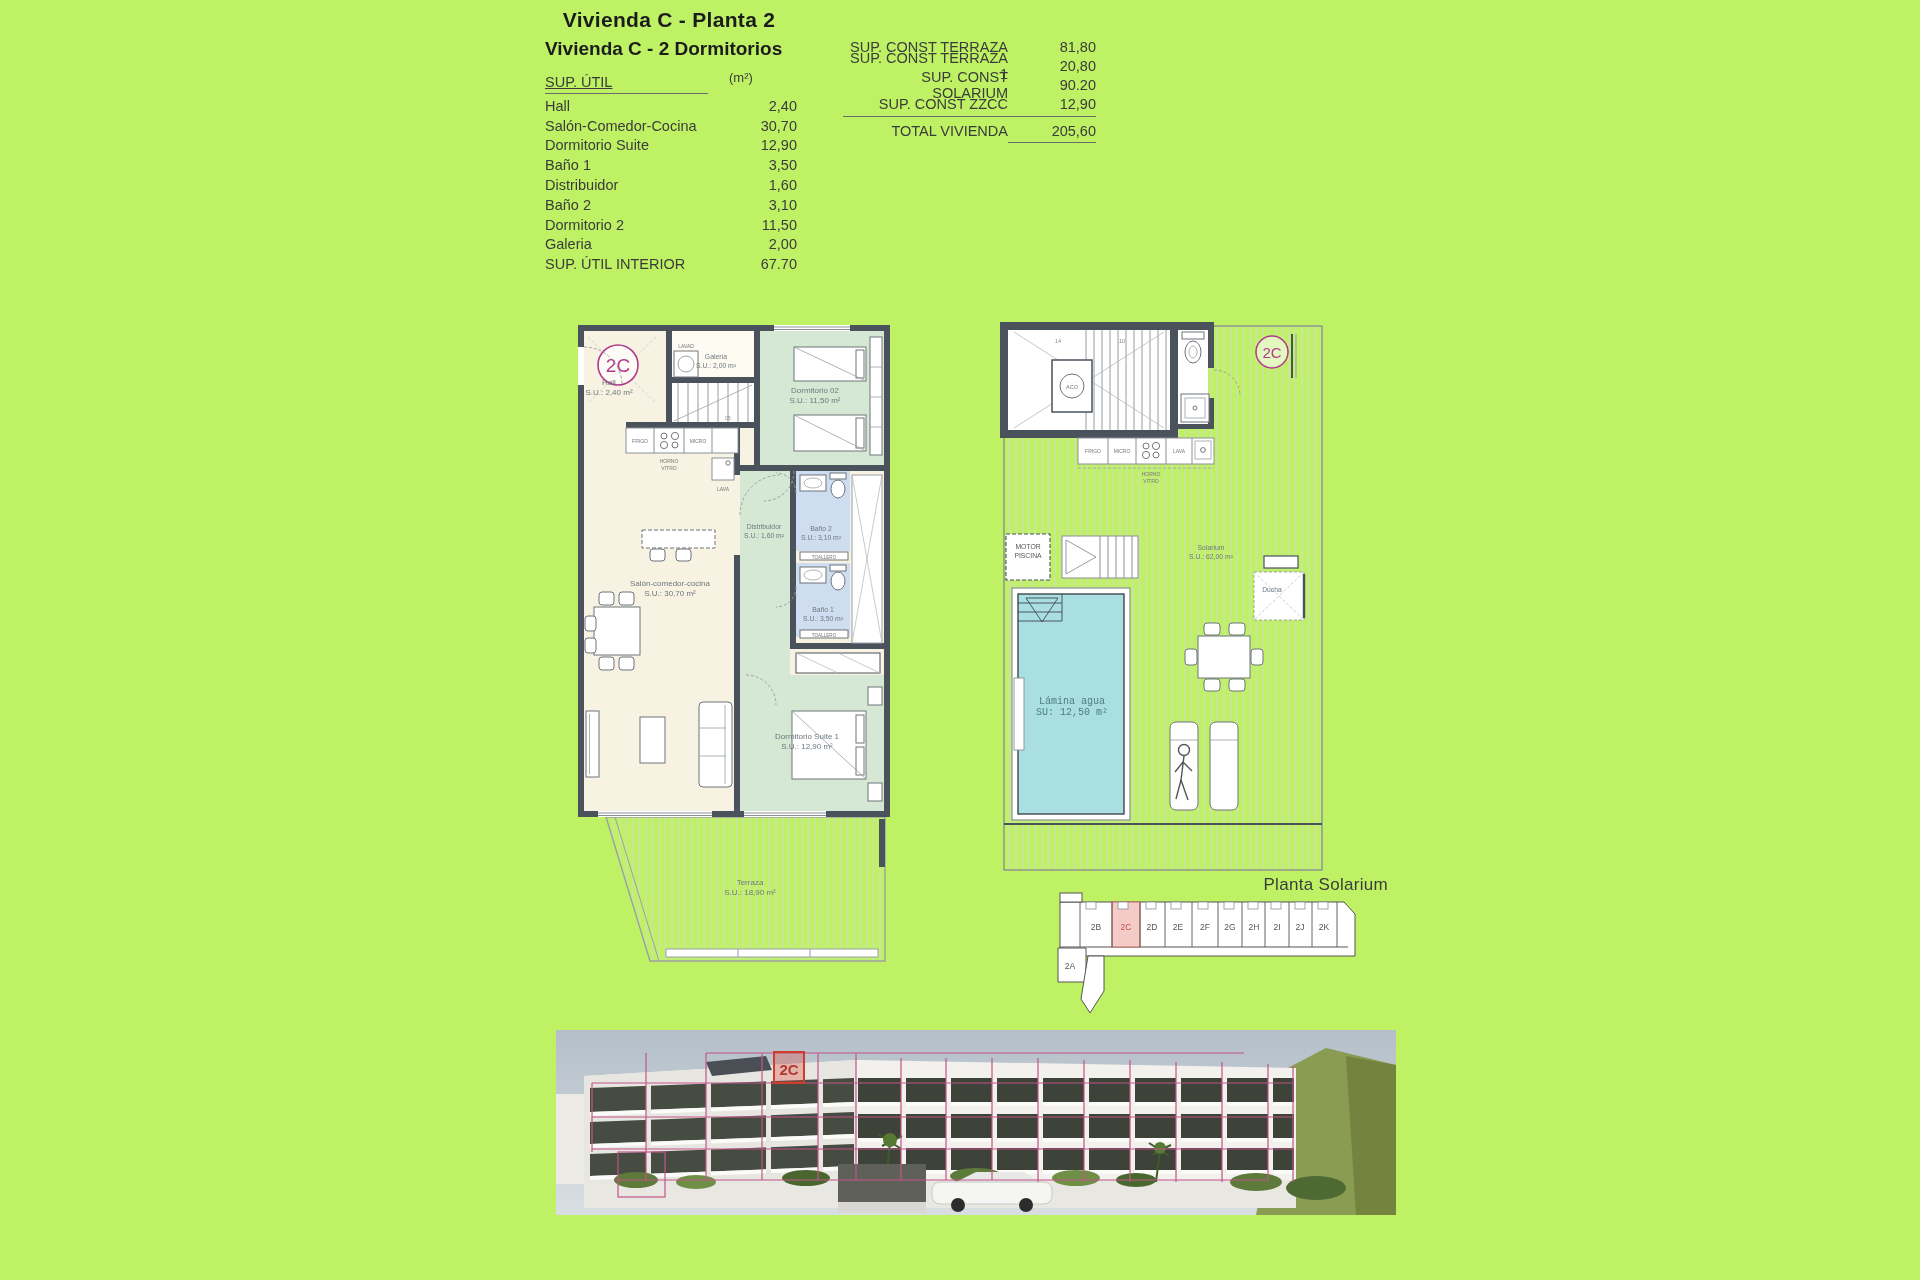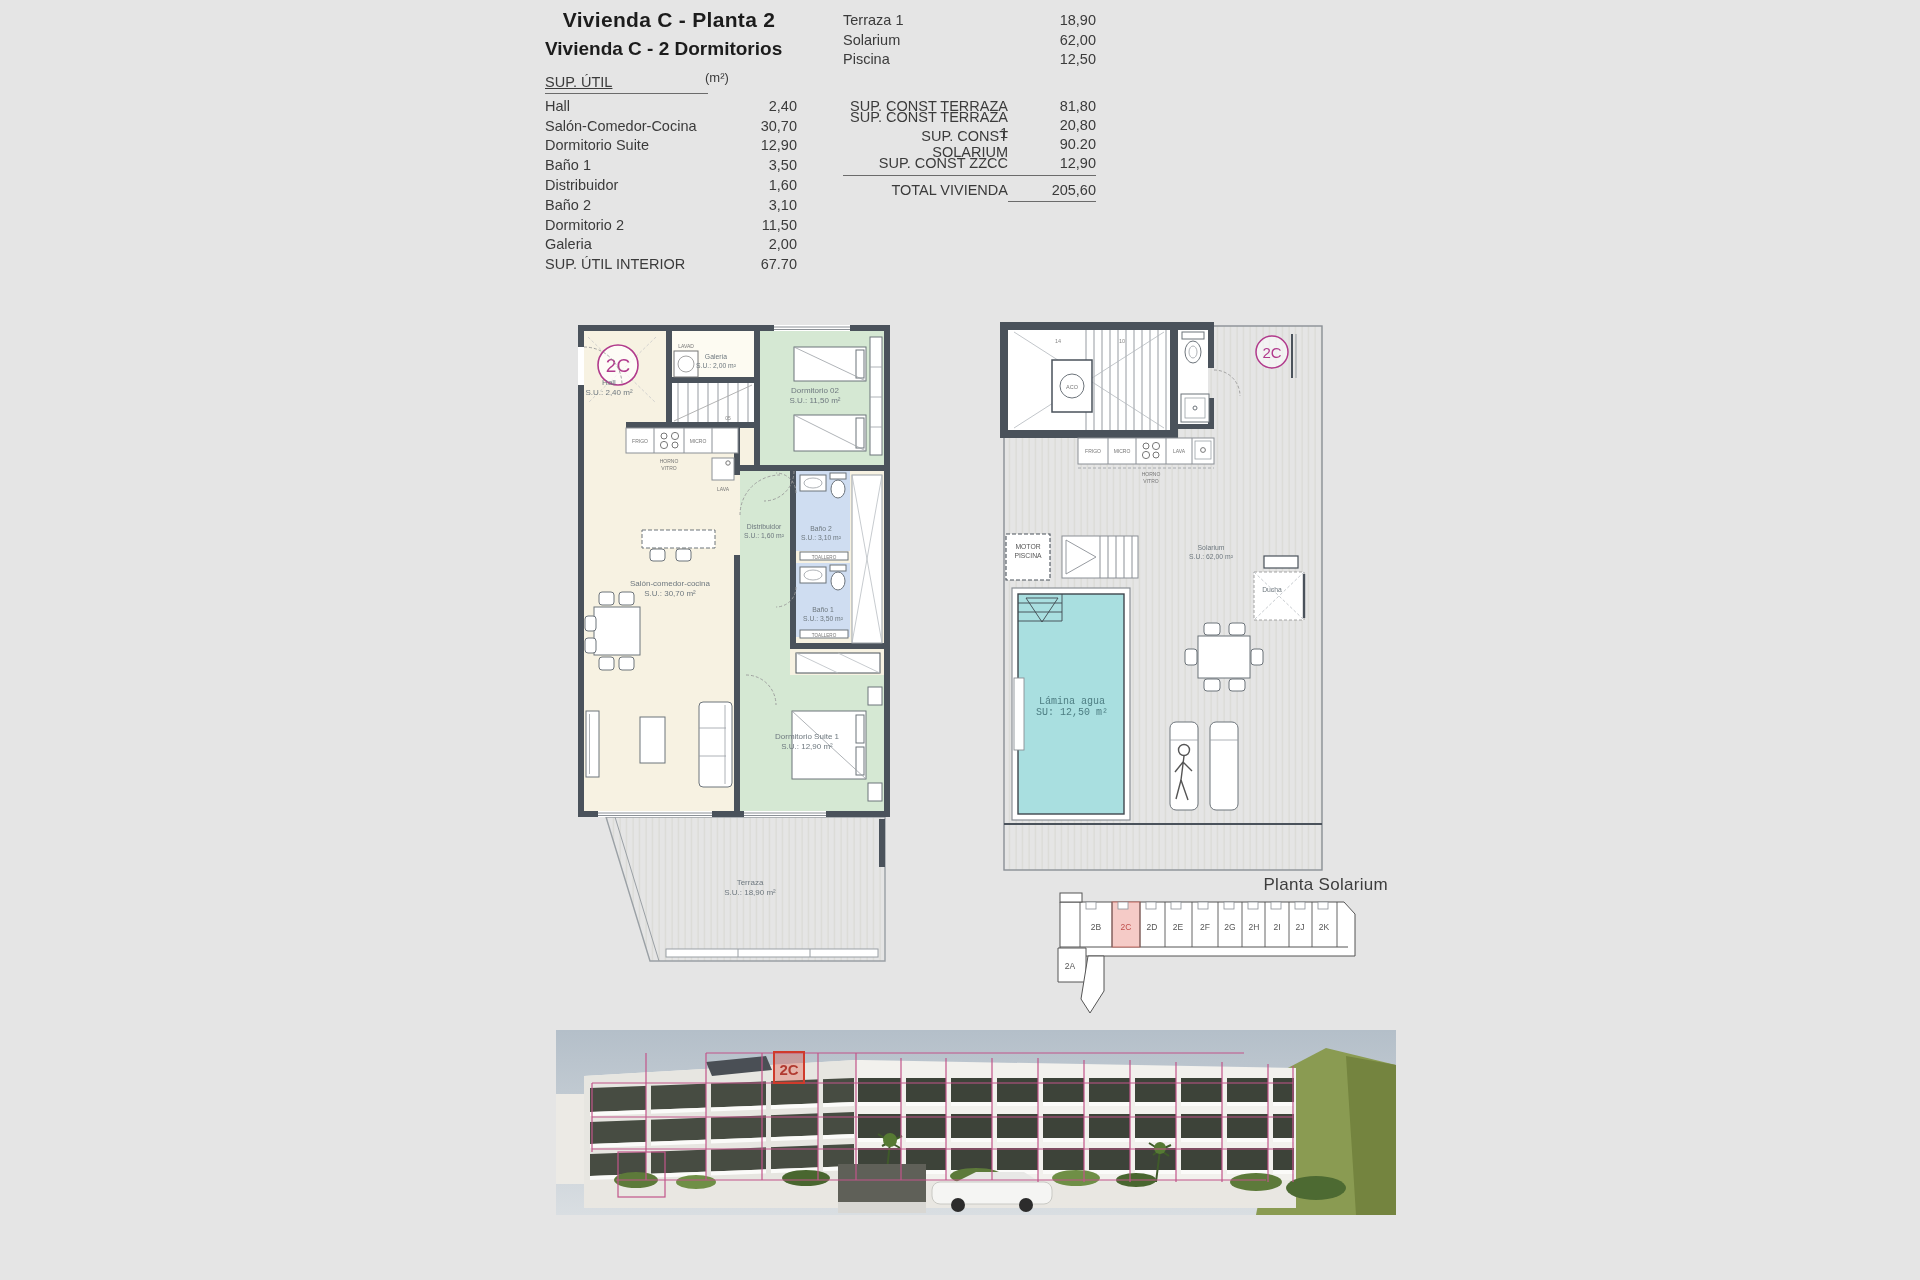--- a/index.html
+++ b/index.html
@@ -1,26 +1,26 @@
 <!DOCTYPE html>
 <html><head>
 <meta charset="utf-8">
 <style>
   html,body{margin:0;padding:0;background:#fff;}
-  .page{position:relative;width:1920px;height:1280px;background:#e5e5e5;
+  .page{position:relative;width:1920px;height:1280px;background:#bef264;
         font-family:"Liberation Sans",sans-serif;color:#3b3b3b;overflow:hidden;}
   .abs{position:absolute;}
   
   .doc-title{left:540px;top:8px;width:258px;text-align:center;font-size:21px;font-weight:bold;color:#1c1c1c;letter-spacing:.3px;}
   .doc-subtitle{left:545px;top:38px;width:258px;font-size:19px;font-weight:bold;color:#1c1c1c;}
   
   .sup-table{left:545px;top:74px;width:252px;font-size:14.5px;}
   .sup-head{position:relative;height:20px;margin-bottom:2px;}
   .sup-head .h{display:inline-block;width:163px;border-bottom:1.3px solid #6b6b6b;padding-bottom:3px;text-decoration:underline;}
-  .sup-head .u{position:absolute;left:160px;top:-4px;font-size:13px;}
+  .sup-head .u{position:absolute;left:184px;top:-4px;font-size:13px;}
   .trow{display:flex;justify-content:space-between;align-items:center;height:19.8px;}
   .trow .lbl{flex:1;text-align:left;}
   .trow .val{width:60px;text-align:right;}
   
   .sum-table{left:843px;top:10px;width:253px;font-size:14.5px;}
   .sum-table .trow .val{width:88px;}
   .sumB{margin-top:27px;}
   .sumB .trow{height:19px;}
   .sumB .lbl{text-align:right;}
   .sum-rule{border-top:1.4px solid #6b6b6b;margin-top:3px;padding-top:4px;}
@@ -78,34 +78,20 @@
         <span class="lbl">Galeria</span>
         <span class="val">2,00</span>
       </div>
     <div class="trow">
         <span class="lbl">SUP. ÚTIL INTERIOR</span>
         <span class="val">67.70</span>
       </div>
   </div>
 
   <div class="abs sum-table">
-    <div class="sumA">
-      <div class="trow">
-          <span class="lbl">Terraza 1</span>
-          <span class="val">18,90</span>
-        </div>
-      <div class="trow">
-          <span class="lbl">Solarium</span>
-          <span class="val">62,00</span>
-        </div>
-      <div class="trow">
-          <span class="lbl">Piscina</span>
-          <span class="val">12,50</span>
-        </div>
-    </div>
     <div class="sumB">
       <div class="trow">
           <span class="lbl">SUP. CONST TERRAZA</span>
           <span class="val">81,80</span>
         </div>
       <div class="trow">
           <span class="lbl">SUP. CONST TERRAZA 1</span>
           <span class="val">20,80</span>
         </div>
       <div class="trow">

